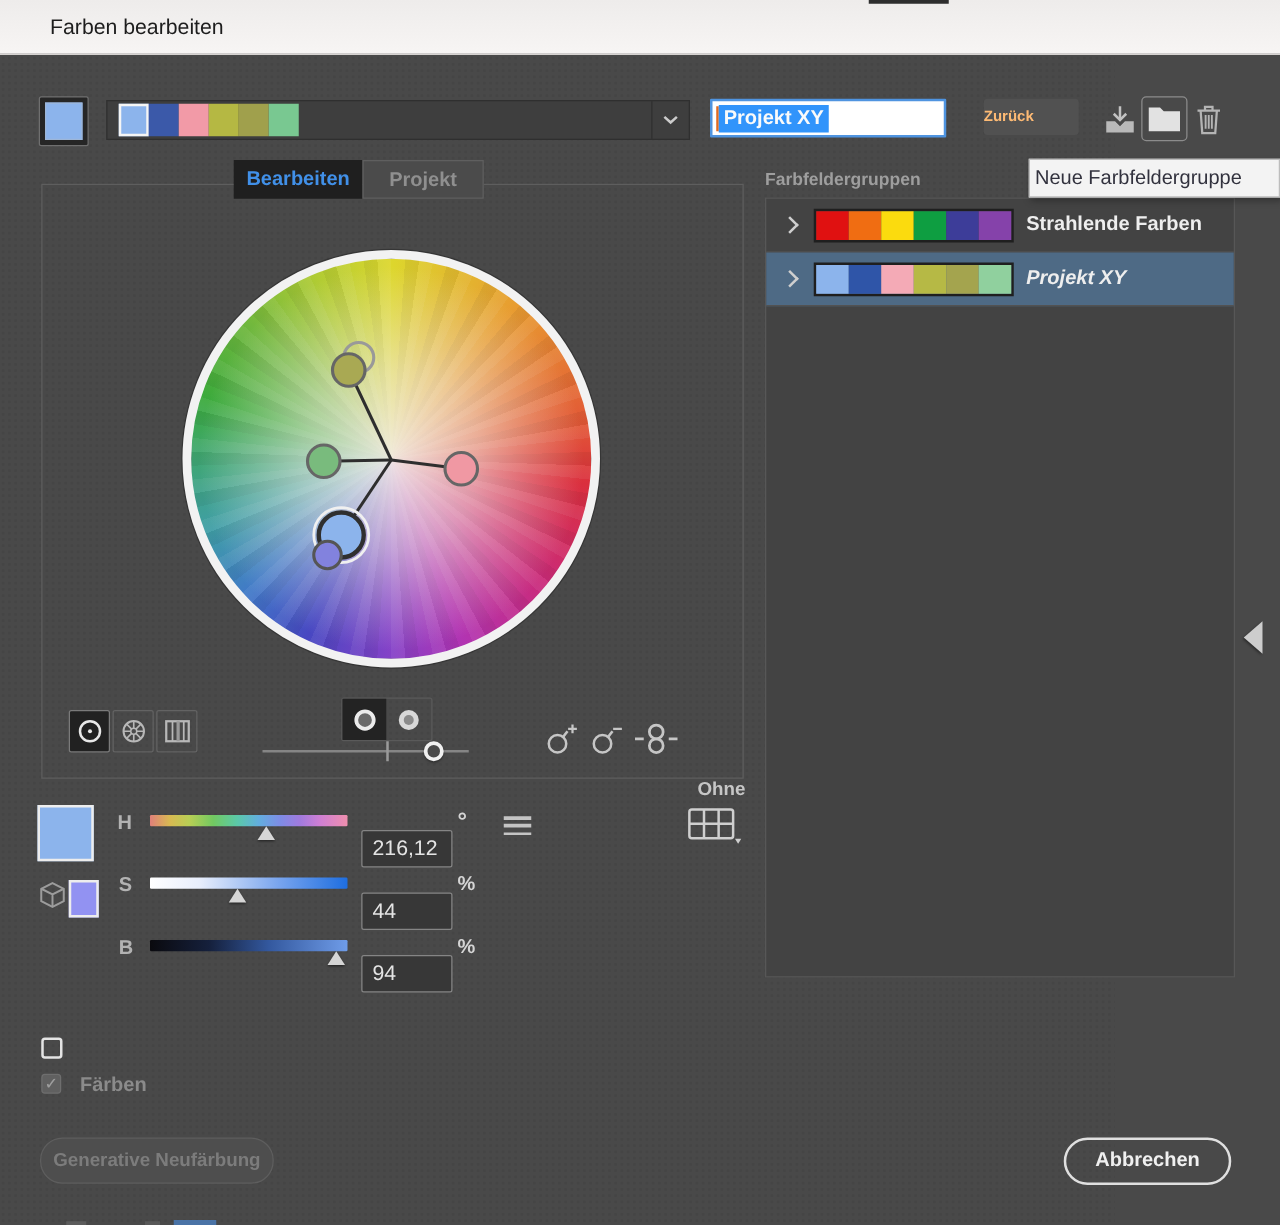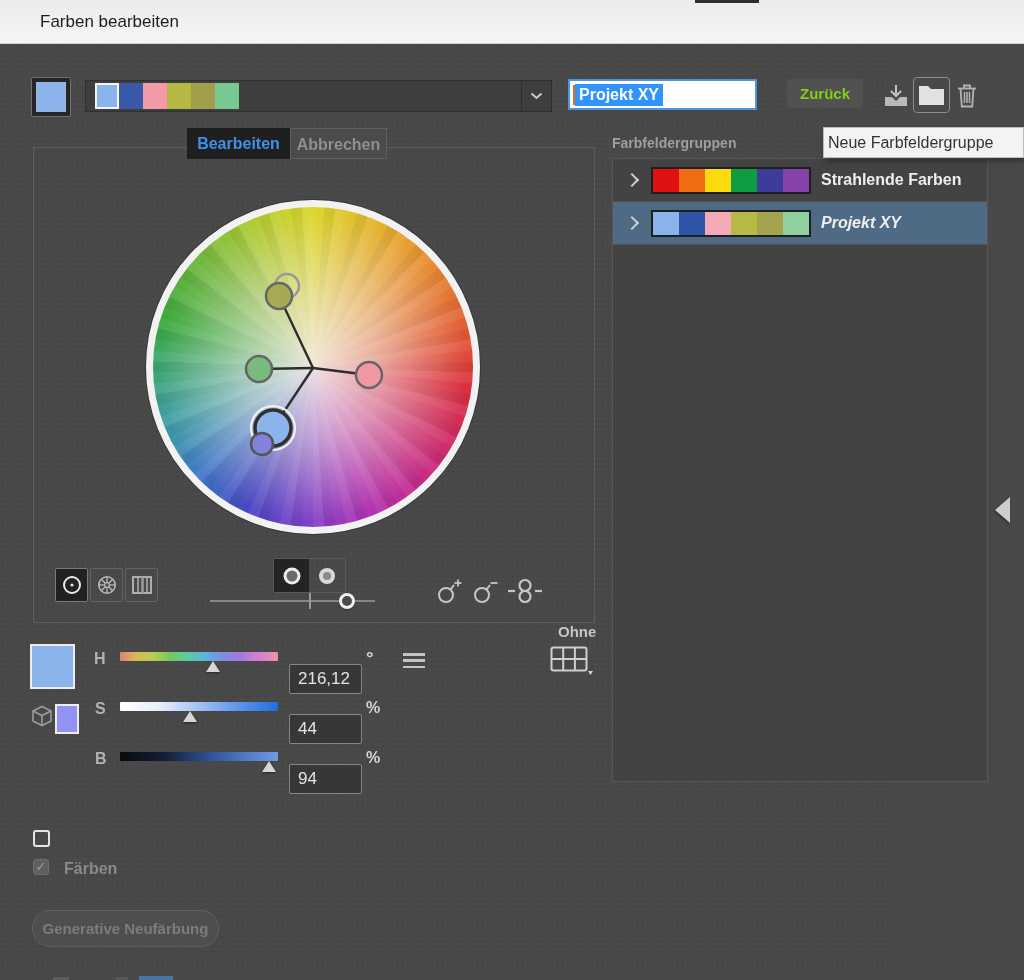--- a/index.html
+++ b/index.html
@@ -28,22 +28,22 @@
   .cb-swatch { width:24px; height:26px; }
   .cb-swatch.sel { border:2px solid #f5f5f5; }
   .cb-chevron { right:0; top:0; width:30px; height:30px; border-left:1px solid #2f2f2f;
     display:flex; align-items:center; justify-content:center; position:absolute; }
   .name-input { left:568px; top:35px; width:189px; height:31px; background:#ffffff;
     border:2px solid #4f94e0; border-radius:1px; display:flex; align-items:center; }
   .caret { width:2px; height:20px; background:#e06a20; margin-left:3px; }
   .input-selection { background:#3194fb; color:#fafafa; font-size:16px; font-weight:600;
     padding:2px 4px; white-space:nowrap; }
   .back-btn { left:787px; top:35px; width:76px; height:29px; background:#515151;
-    border-radius:3px; color:#84cc16; font-size:15px; font-weight:600;
-    text-align:center; line-height:29px; }
+    border-radius:3px; color:#fdba74; font-size:12px; font-weight:600;
+    text-align:left; line-height:29px; }
   .icon-btn { display:flex; align-items:center; justify-content:center; }
   .save-btn { left:880px; top:38px; width:32px; height:28px; }
   .folder-btn { left:913px; top:33px; width:37px; height:36px; border:1px solid #8c8c8c;
     border-radius:4px; }
   .trash-btn { left:952px; top:38px; width:30px; height:28px; }
 
   .tooltip { left:823px; top:83px; width:201px; height:31px; background:#f3f3f3;
     border:1px solid #bdbdbd; color:#32323e; font-size:16px; line-height:29px;
     padding-left:4px; box-shadow:2px 3px 6px rgba(0,0,0,0.35); z-index:50; white-space:nowrap; }
 
@@ -205,21 +205,21 @@
       <line x1="8.5" y1="8" x2="8.5" y2="19" stroke="#b4b4b4" stroke-width="1.5"></line>
       <line x1="11" y1="8" x2="11" y2="19" stroke="#b4b4b4" stroke-width="1.5"></line>
       <line x1="13.5" y1="8" x2="13.5" y2="19" stroke="#b4b4b4" stroke-width="1.5"></line>
     </svg>
   </div>
 
   <div class="abs tooltip">Neue Farbfeldergruppe</div>
 
   <div class="abs edit-panel"></div>
   <div class="abs tab tab-edit">Bearbeiten</div>
-  <div class="abs tab tab-assign">Abbrechen</div>
+  <div class="abs tab tab-assign">Projekt</div>
 
   <div class="abs wheel"></div>
   <svg class="abs wheel-svg" id="wheel-markers" viewBox="0 0 334 334">
       <line x1="167" y1="168" x2="133" y2="96" stroke="#2e2e2e" stroke-width="2.4"></line>
       <line x1="167" y1="168" x2="113" y2="169" stroke="#2e2e2e" stroke-width="2.4"></line>
       <line x1="167" y1="168" x2="223" y2="175" stroke="#2e2e2e" stroke-width="2.4"></line>
       <line x1="167" y1="168" x2="127" y2="228" stroke="#2e2e2e" stroke-width="2.4"></line>
       <circle cx="141" cy="86" r="12" fill="none" stroke="#999999" stroke-width="2.5"></circle>
       <circle cx="133" cy="96" r="13" fill="#a9a953" stroke="#666666" stroke-width="2.5"></circle>
       <circle cx="113" cy="169" r="13" fill="#79bb7d" stroke="#666666" stroke-width="2.5"></circle>
@@ -339,20 +339,21 @@
     </svg>
   </div>
 
   <div class="abs checkbox cb1"></div>
   <div class="abs checkbox cb2">
     <span>✓</span>
   </div>
   <span class="abs cb2-label">Färben</span>
 
   <div class="abs gen-btn">Generative Neufärbung</div>
+  <div class="abs cancel-btn">Abbrechen</div>
 
   <span class="abs groups-header">Farbfeldergruppen</span>
   <div class="abs groups-panel" id="groups-list">
       <div class="group-row">
         <span class="chev"></span>
         <div class="group-bar">
           <div style="background: rgb(224, 17, 17);"></div>
           <div style="background: rgb(240, 109, 18);"></div>
           <div style="background: rgb(251, 219, 14);"></div>
           <div style="background: rgb(14, 158, 65);"></div>

